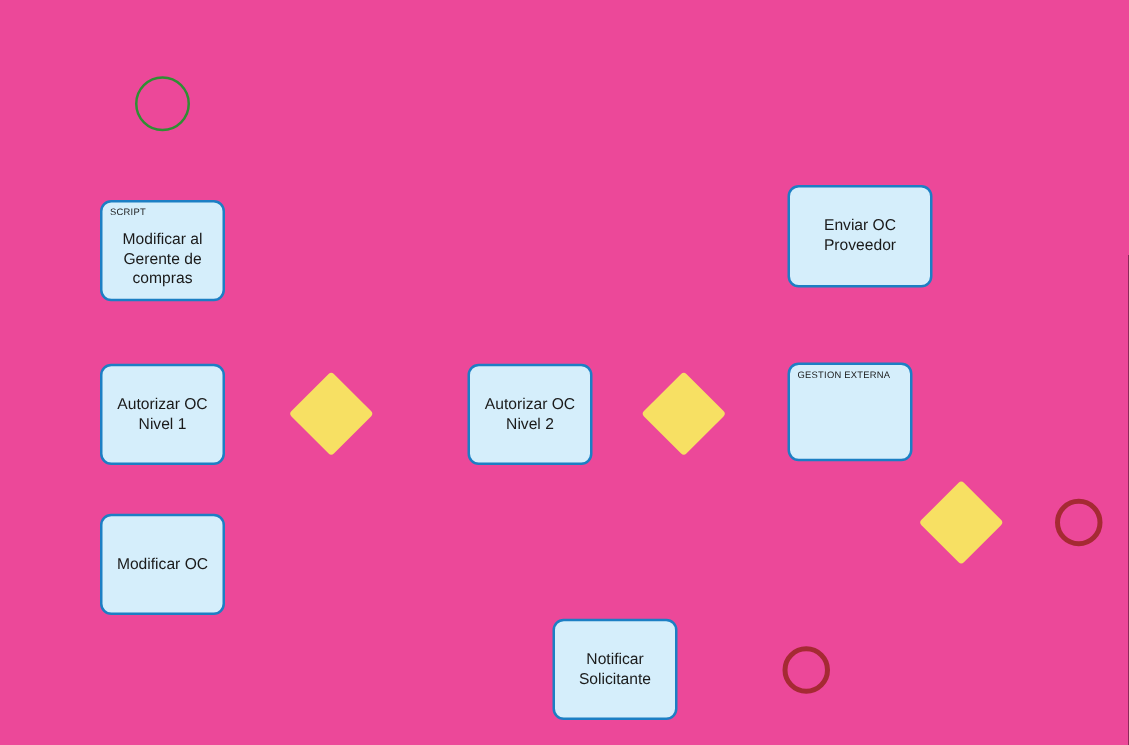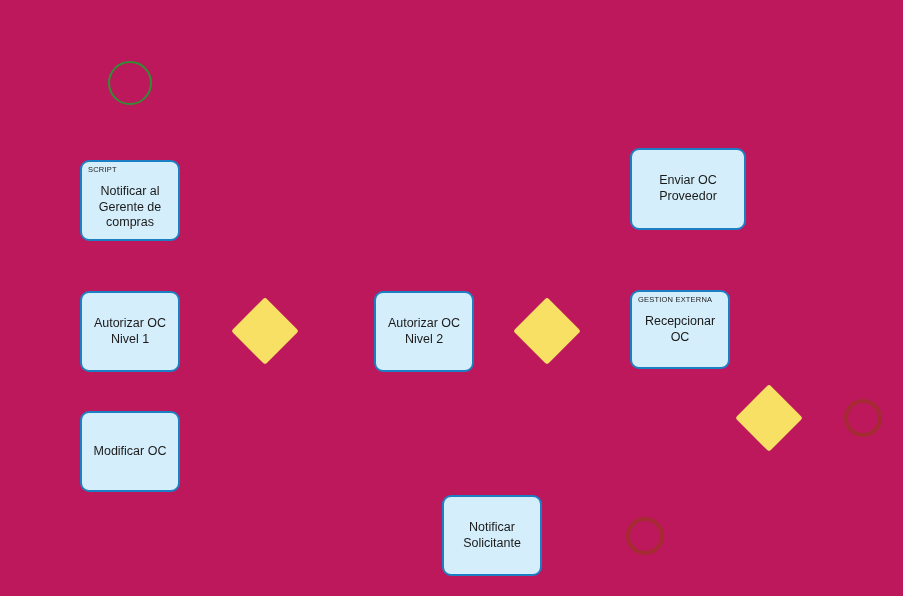--- a/index.html
+++ b/index.html
@@ -8,21 +8,21 @@
     padding: 0;
     background: #000000;
   }
   body {
     font-family: "Liberation Sans", sans-serif;
   }
   #canvas {
     position: relative;
     width: 903px;
     height: 596px;
-    background: #be185d;
+    background: #ec4899;
     overflow: hidden;
   }
 
   
   .task {
     position: absolute;
     box-sizing: border-box;
     background: #d5eefb;
     border: 2px solid #1c7fc4;
     border-radius: 9px;
@@ -82,21 +82,21 @@
     border: 4px solid #a52a33;
   }
 </style>
 </head>
 <body>
 
 <div id="canvas">
 
   <div class="task has-tag" style="left:80px; top:160px; width:100px; height:81px;">
     <span class="task-tag">SCRIPT</span>
-    <span class="task-label">Notificar al
+    <span class="task-label">Modificar al
 Gerente de
 compras</span>
   </div>
 
   <div class="task" style="left:630px; top:148px; width:116px; height:82px;">
     <span class="task-label">Enviar OC
 Proveedor</span>
   </div>
 
   <div class="task" style="left:80px; top:291px; width:100px; height:81px;">
@@ -104,22 +104,20 @@
 Nivel 1</span>
   </div>
 
   <div class="task" style="left:374px; top:291px; width:100px; height:81px;">
     <span class="task-label">Autorizar OC
 Nivel 2</span>
   </div>
 
   <div class="task has-tag" style="left:630px; top:290px; width:100px; height:79px;justify-content:center;">
     <span class="task-tag">GESTION EXTERNA</span>
-    <span class="task-label">Recepcionar
-OC</span>
   </div>
 
   <div class="task" style="left:80px; top:411px; width:100px; height:81px;">
     <span class="task-label">Modificar OC</span>
   </div>
 
   <div class="task" style="left:442px; top:495px; width:100px; height:81px;">
     <span class="task-label">Notificar
 Solicitante</span>
   </div>

